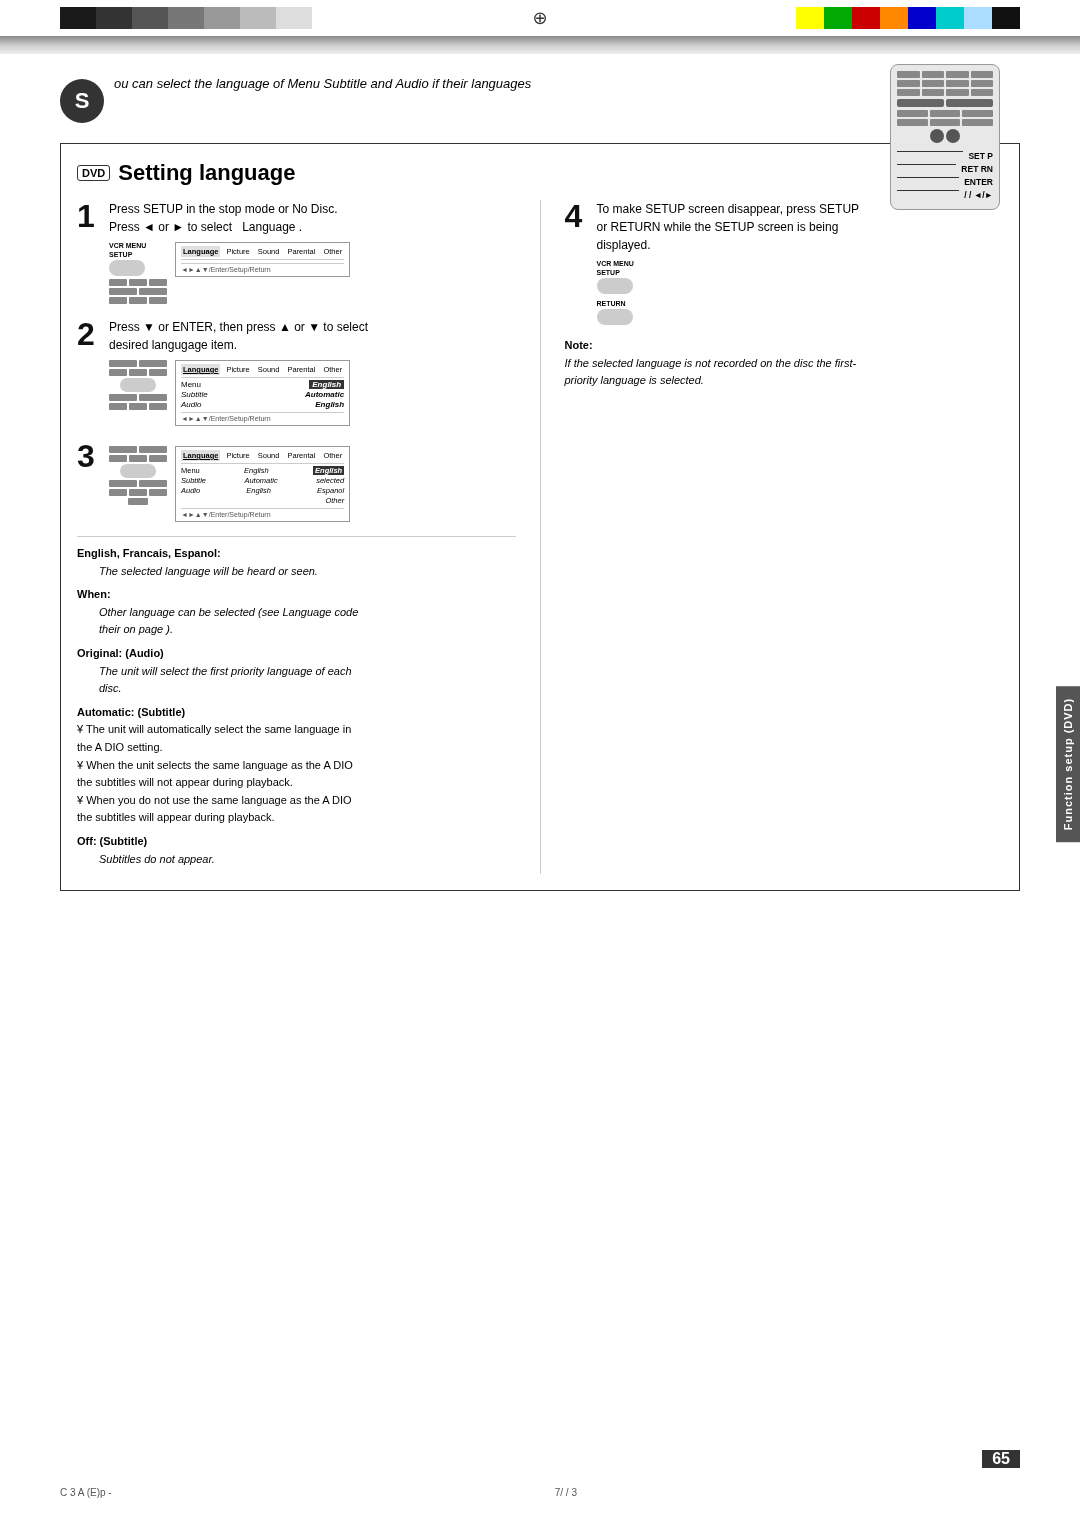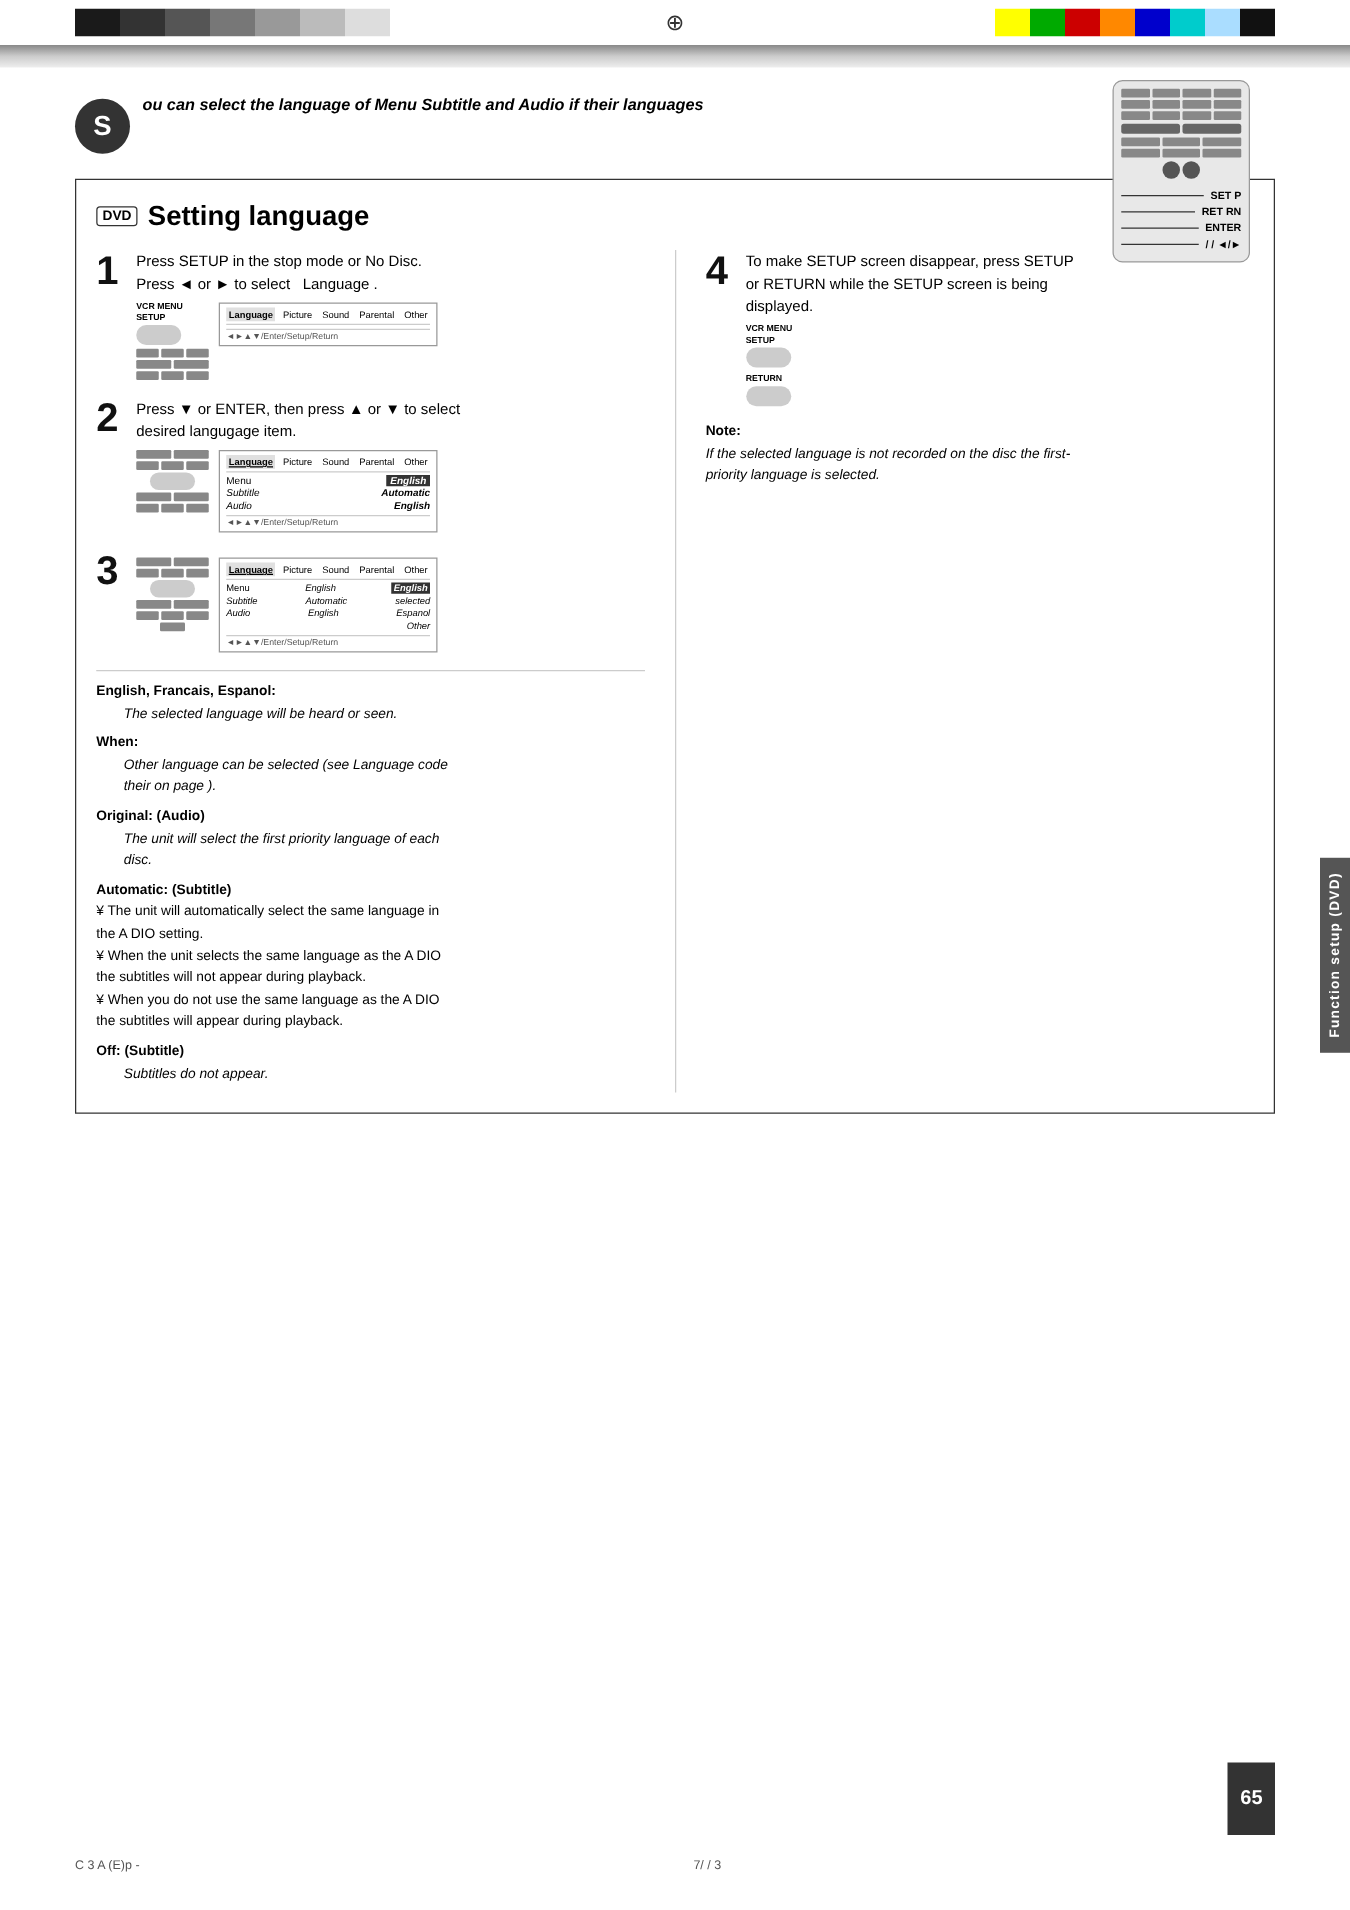--- a/index.html
+++ b/index.html
@@ -69,21 +69,21 @@
       font-size: 22px;
       font-weight: bold;
       flex-shrink: 0;
       margin-right: 10px;
       margin-top: 5px;
     }
 
     .header-text {
       font-style: italic;
       font-size: 13px;
-      font-weight: bold;
+      font-weight: normal;
       line-height: 1.5;
       max-width: 480px;
     }
 
     .remote-image {
       position: absolute;
       right: 60px;
       top: 10px;
       width: 130px;
     }
@@ -276,21 +276,21 @@
       font-size: 10px;
       color: #555;
     }
 
     .page-number-box {
       position: absolute;
       bottom: 60px;
       right: 60px;
       background: #333;
       color: #fff;
-      padding: 20px 10px;
+      padding: 0 10px;
       font-size: 16px;
       font-weight: bold;
     }
 
     
     .function-sidebar {
       position: absolute;
       right: 0;
       top: 50%;
       transform: translateY(-50%);
@@ -304,21 +304,21 @@
       font-weight: bold;
       letter-spacing: 1px;
     }
 
     .label-lines-container {
       margin-top: 8px;
     }
 
     .ll {
       display: flex;
-      align-items: center;
+      align-items: flex-start;
       margin: 3px 0;
       font-size: 8.5px;
       font-weight: bold;
     }
 
     .ll-line {
       flex: 1;
       height: 1px;
       background: #333;
       margin-right: 5px;

